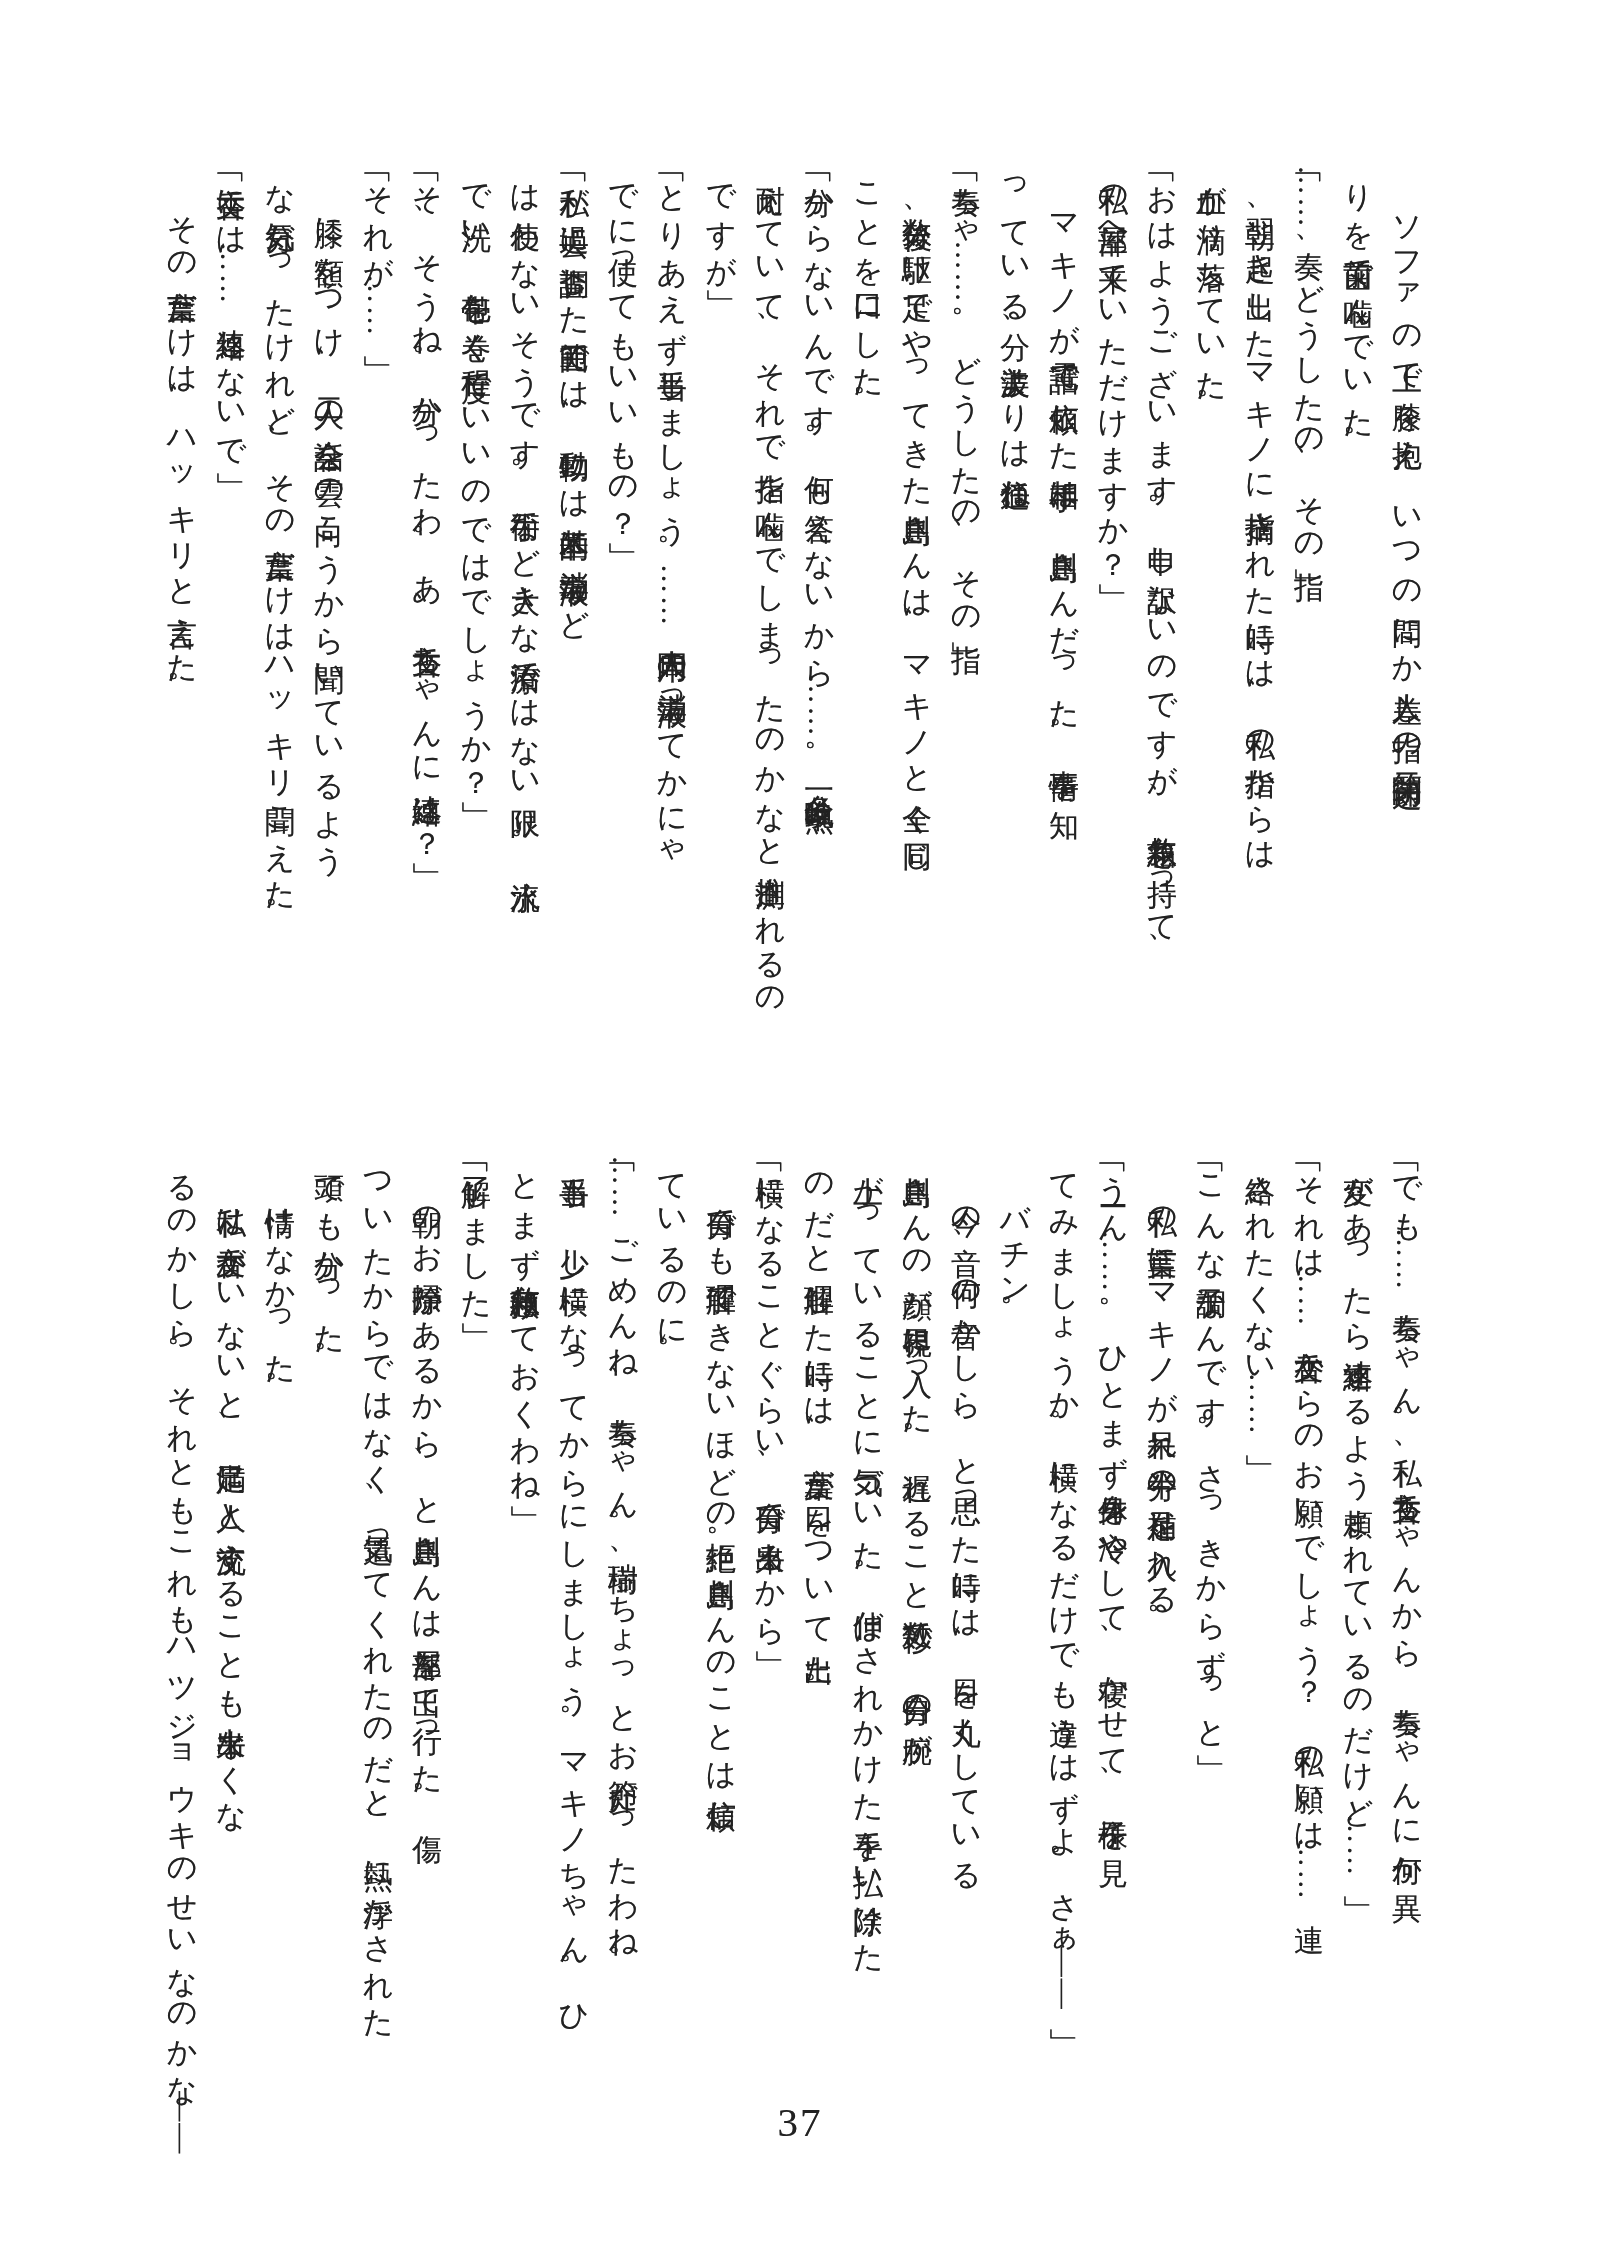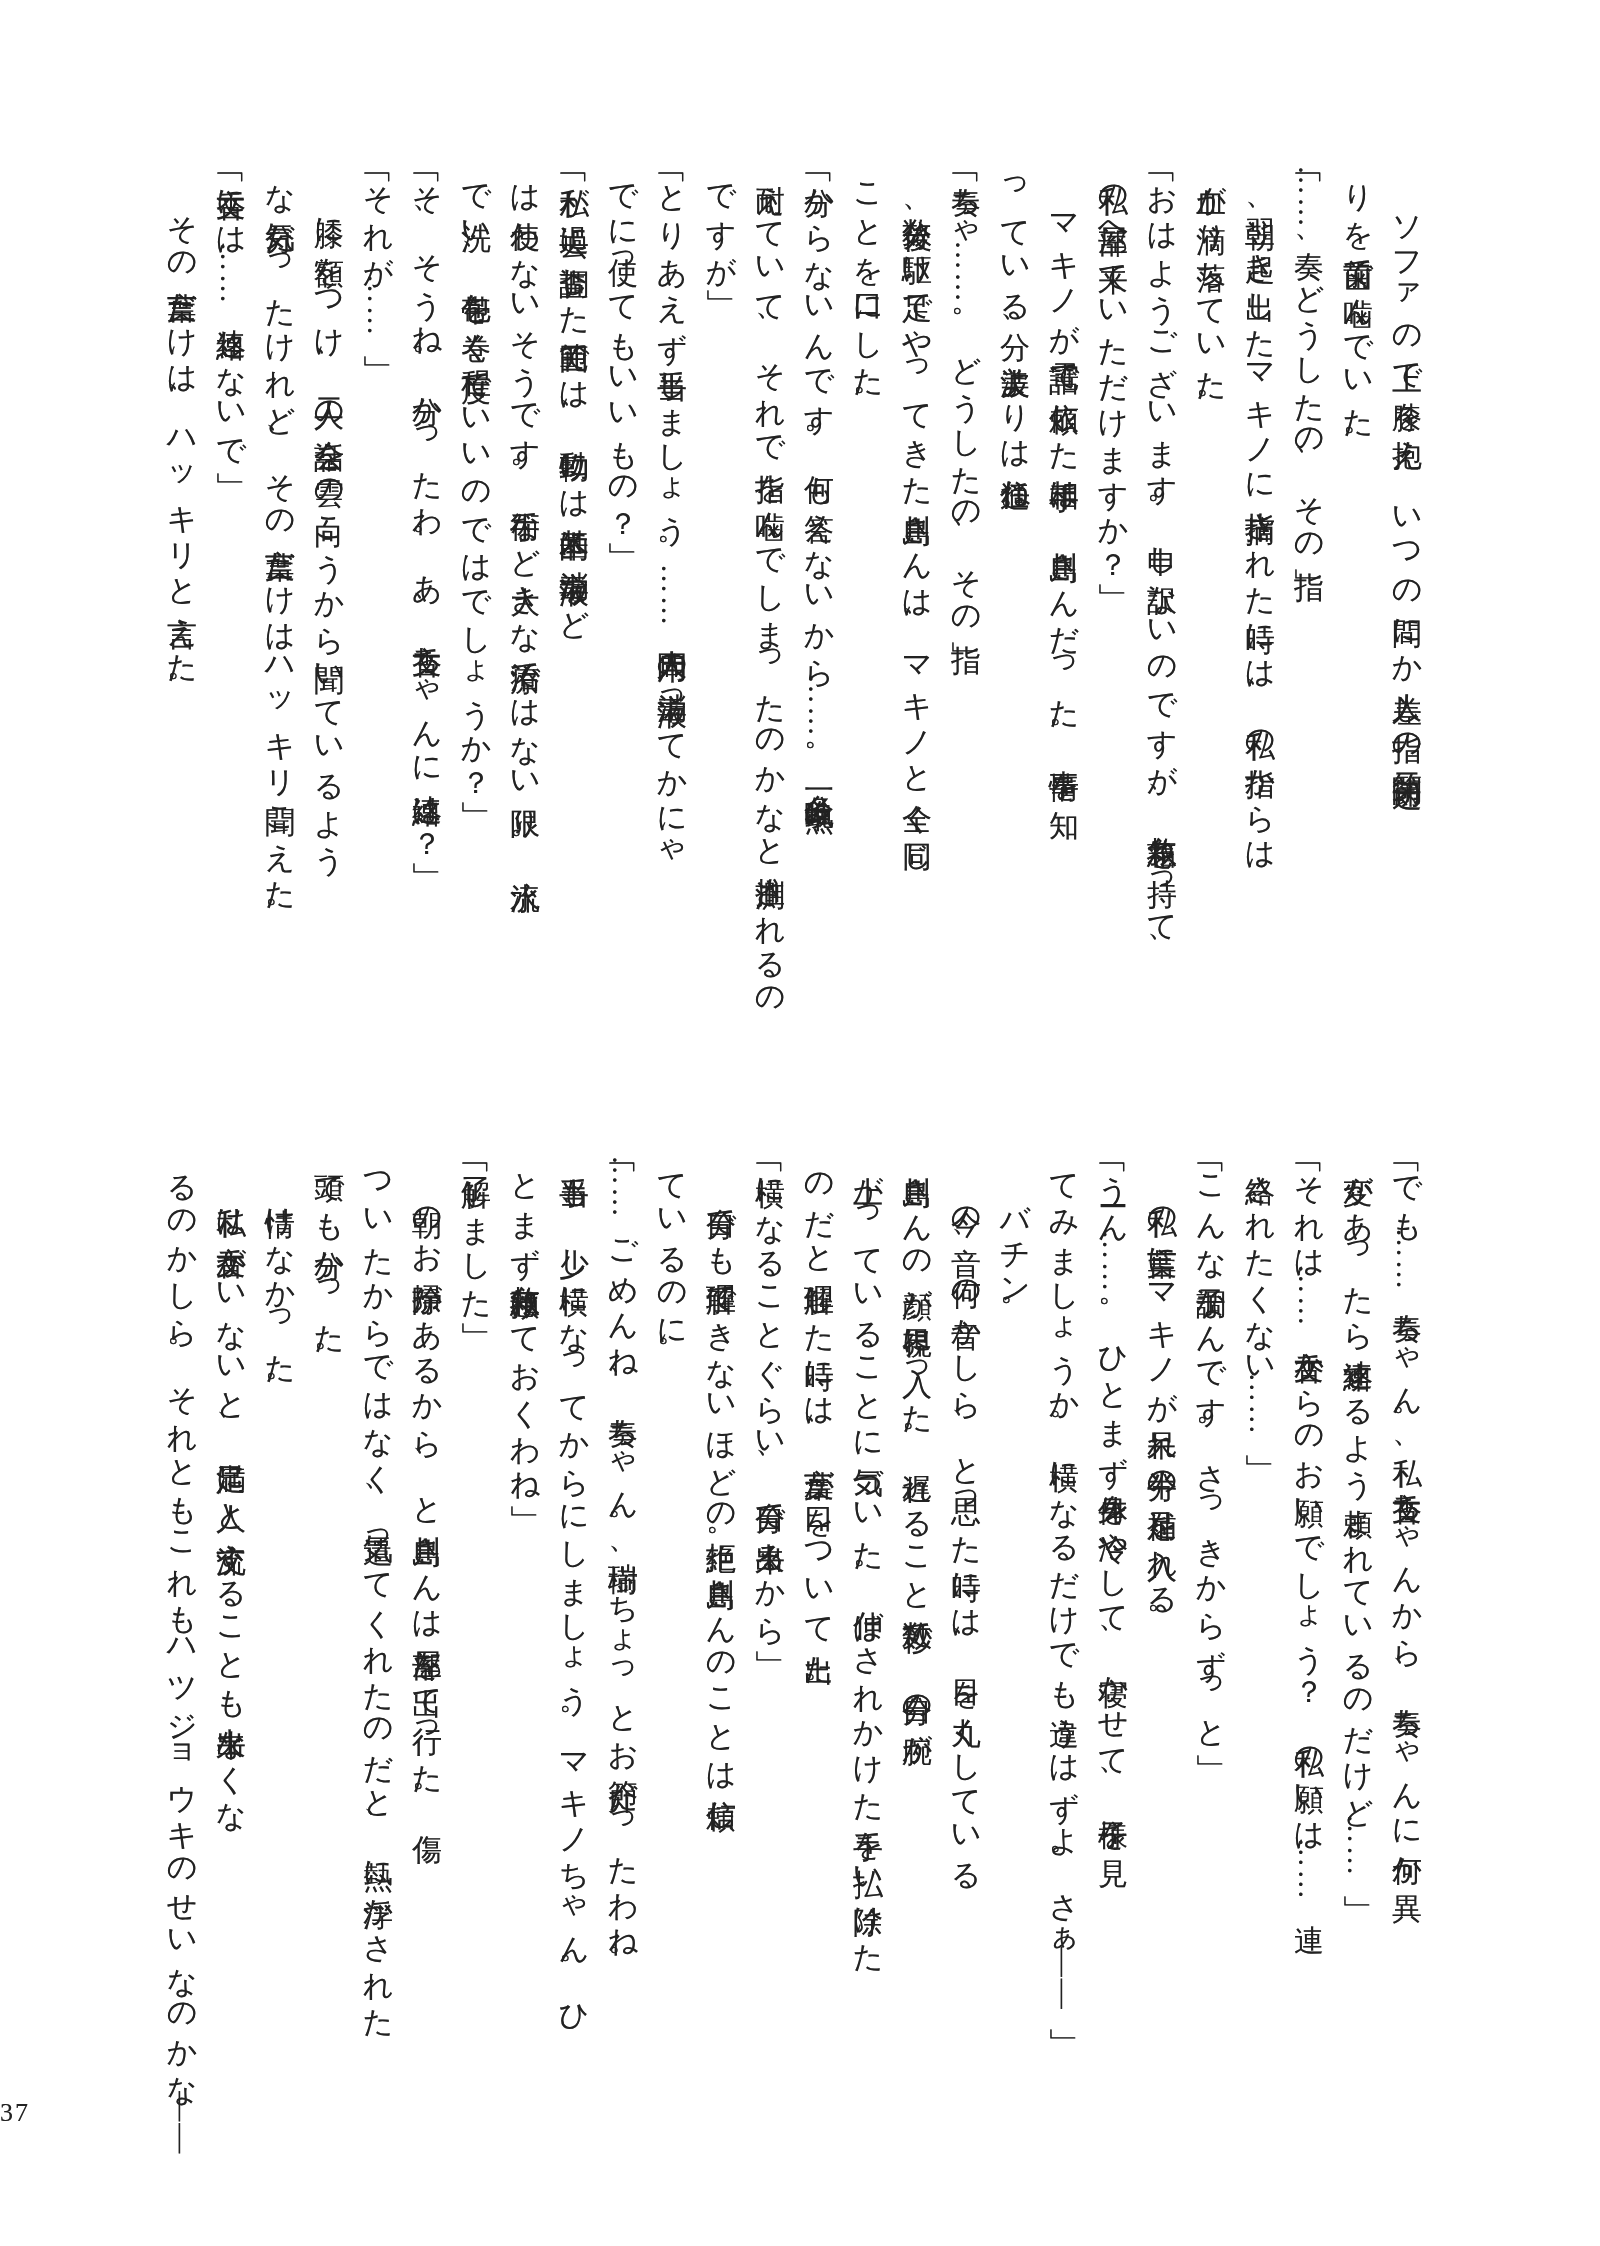--- a/index.html
+++ b/index.html
@@ -33,21 +33,22 @@
   .text-block p.column {
     margin: 0;
     padding: 0;
     white-space: pre;
   }
   .page-number {
     position: absolute;
     top: 2098px;
     left: 0;
     width: 100%;
-    font-size: 26px;
+    text-align: center;
+    font-size: 41px;
     letter-spacing: 2px;
     text-shadow: 0 0 0.6px rgba(30,30,30,0.45);
   }
 </style>
 </head>
 <body>
 
 <div class="page">
 
   <section class="text-block block-top">

